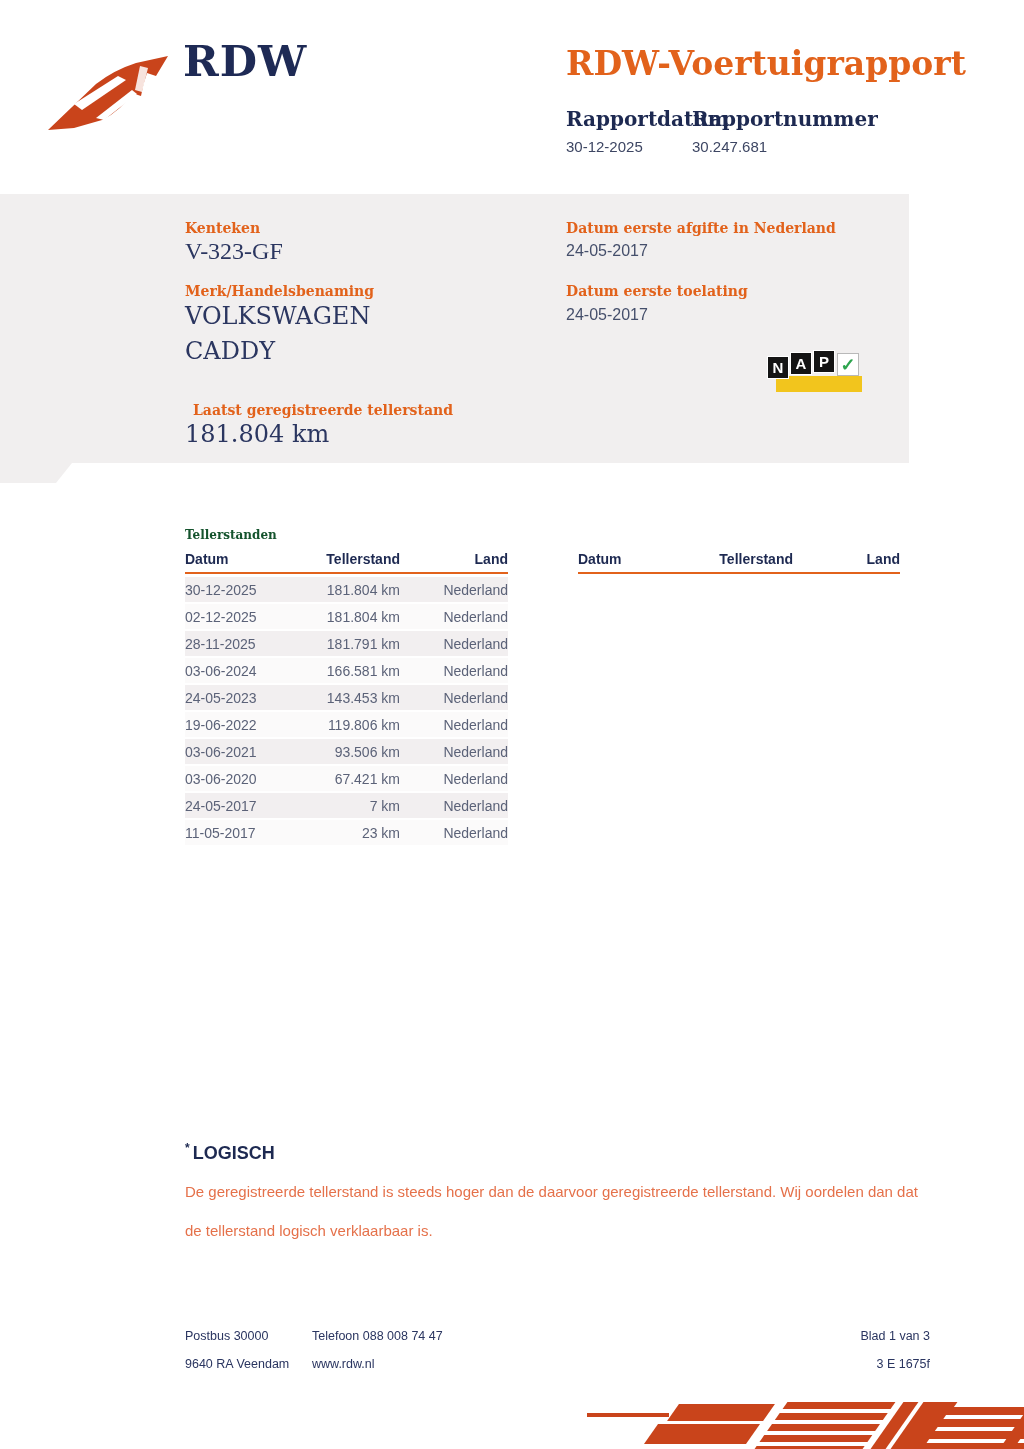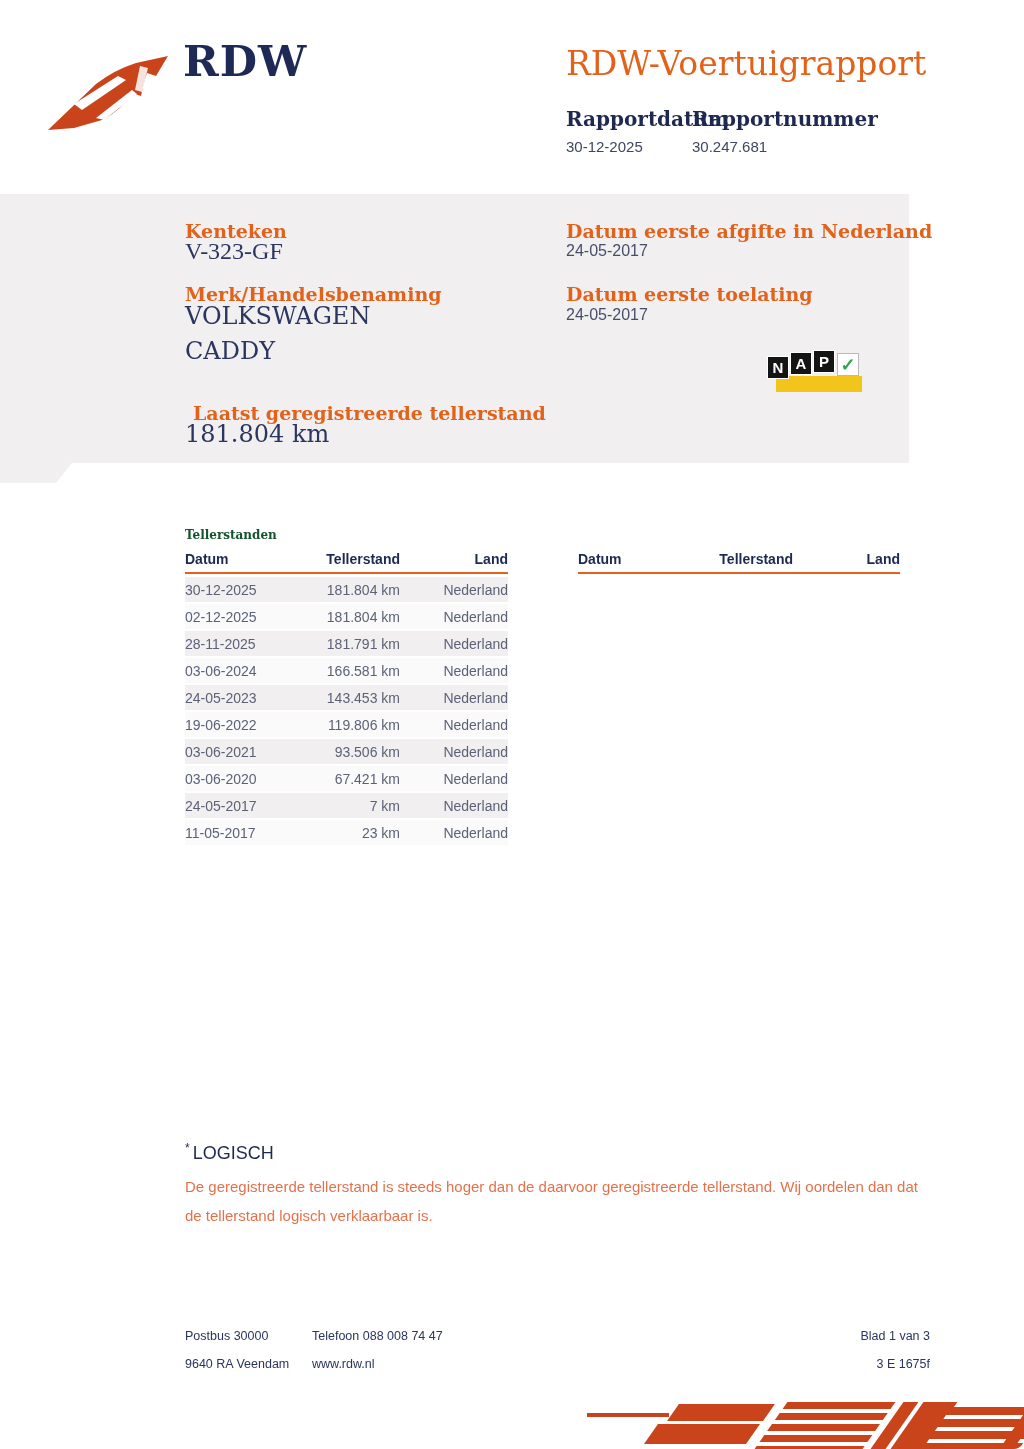--- a/index.html
+++ b/index.html
@@ -1,47 +1,47 @@
 <!DOCTYPE html>
 <html><head>
 <meta charset="utf-8">
 <style>
   * { margin:0; padding:0; box-sizing:border-box; }
   html,body { background:#ffffff; }
   .page {
     position:relative; width:1024px; height:1449px; background:#ffffff;
-    overflow:hidden; font-family:"Liberation Sans", sans-serif;border-radius:10px;
+    overflow:hidden; font-family:"Liberation Sans", sans-serif;
   }
   
   .logo-flag { position:absolute; left:44px; top:52px; width:126px; height:82px; }
   .logo-text {
     position:absolute; left:183px; top:36px;
     font-family:"DejaVu Serif", serif; font-size:43px; font-weight:600;
     color:#1e2a55; letter-spacing:1px;
   }
   .doc-title {
     position:absolute; left:566px; top:44px;
-    font-family:"DejaVu Serif", serif; font-weight:normal; font-size:33px;
+    font-family:"DejaVu Serif", serif; font-weight:bold; font-size:33px;
     color:#e2621b; white-space:nowrap;
   }
   .report-meta { position:absolute; left:566px; top:107px; display:flex; gap:34px; }
   .meta-label {
     font-family:"DejaVu Serif", serif; font-weight:bold; font-size:20px; color:#1d2951;
   }
   .meta-value { margin-top:7px; font-size:15px; color:#3d4663; }
   .meta-col-1 { width:92px; }
   
   .panel { position:absolute; left:0; top:194px; width:909px; height:269px; background:#f1efef; }
   .panel-tab {
     position:absolute; left:0; top:463px; width:80px; height:20px; background:#f1efef;
     clip-path:polygon(0 0, 72px 0, 56px 100%, 0 100%);
   }
   .fld-label {
     position:absolute; font-family:"DejaVu Serif", serif; font-weight:bold;
-    font-size:19px; color:#e2621b; white-space:nowrap;text-align:center;
+    font-size:14px; color:#e2621b; white-space:nowrap;text-align:center;
   }
   .fld-serif {
     position:absolute; font-family:"DejaVu Serif", serif; font-size:24px;
     color:#2b3660; white-space:nowrap; line-height:35px;
   }
   .fld-sans { position:absolute; font-size:16px; color:#454f6b; white-space:nowrap; }
   .oordeel {
     position:absolute; left:566px; top:355px; font-weight:900; font-size:24px;
     color:#1d2951; line-height:36px; letter-spacing:0.5px;
   }
@@ -70,25 +70,25 @@
     padding-bottom:5px; border-bottom:2px solid #e2621b;
   }
   .mtable .rows { margin-top:3px; }
   .mtable .trow { display:flex; font-size:14px; color:#5b6278; height:25px; align-items:center; margin-bottom:2px; }
   .mtable .trow:nth-child(odd) { background:#f2eff0; }
   .mtable .trow:nth-child(even) { background:#fbfafa; }
   .c1 { width:120px; text-align:left; }
   .c2 { width:95px; text-align:right; }
   .c3 { flex:1; text-align:right;padding-left:16px; }
   
-  .note-heading { position:absolute; left:185px; top:1141px; color:#1d2951; font-weight:400; font-size:18px; }
+  .note-heading { position:absolute; left:185px; top:1141px; color:#1d2951; font-weight:700; font-size:18px; }
   .note-heading .star { font-size:12px; vertical-align:7px; margin-right:3px; }
   .note-text {
     position:absolute; left:185px; top:1172px; width:742px;
-    font-size:15px; line-height:29px; color:#e5714a;
+    font-size:15px; line-height:39px; color:#e5714a;
   }
   
   .footer-col { position:absolute; font-size:12.5px; color:#2a3560; line-height:28px; }
   .footer-a { left:185px; top:1322px; }
   .footer-b { left:312px; top:1322px; }
   .footer-c { right:94px; top:1322px; text-align:right; }
   
   .bgfx { position:absolute; left:585px; top:1402px; width:439px; height:47px; overflow:hidden; }
   .bgfx .sk { position:absolute; transform:skewX(-35deg); }
   .bgfx .solid { background:#c9441b; }

